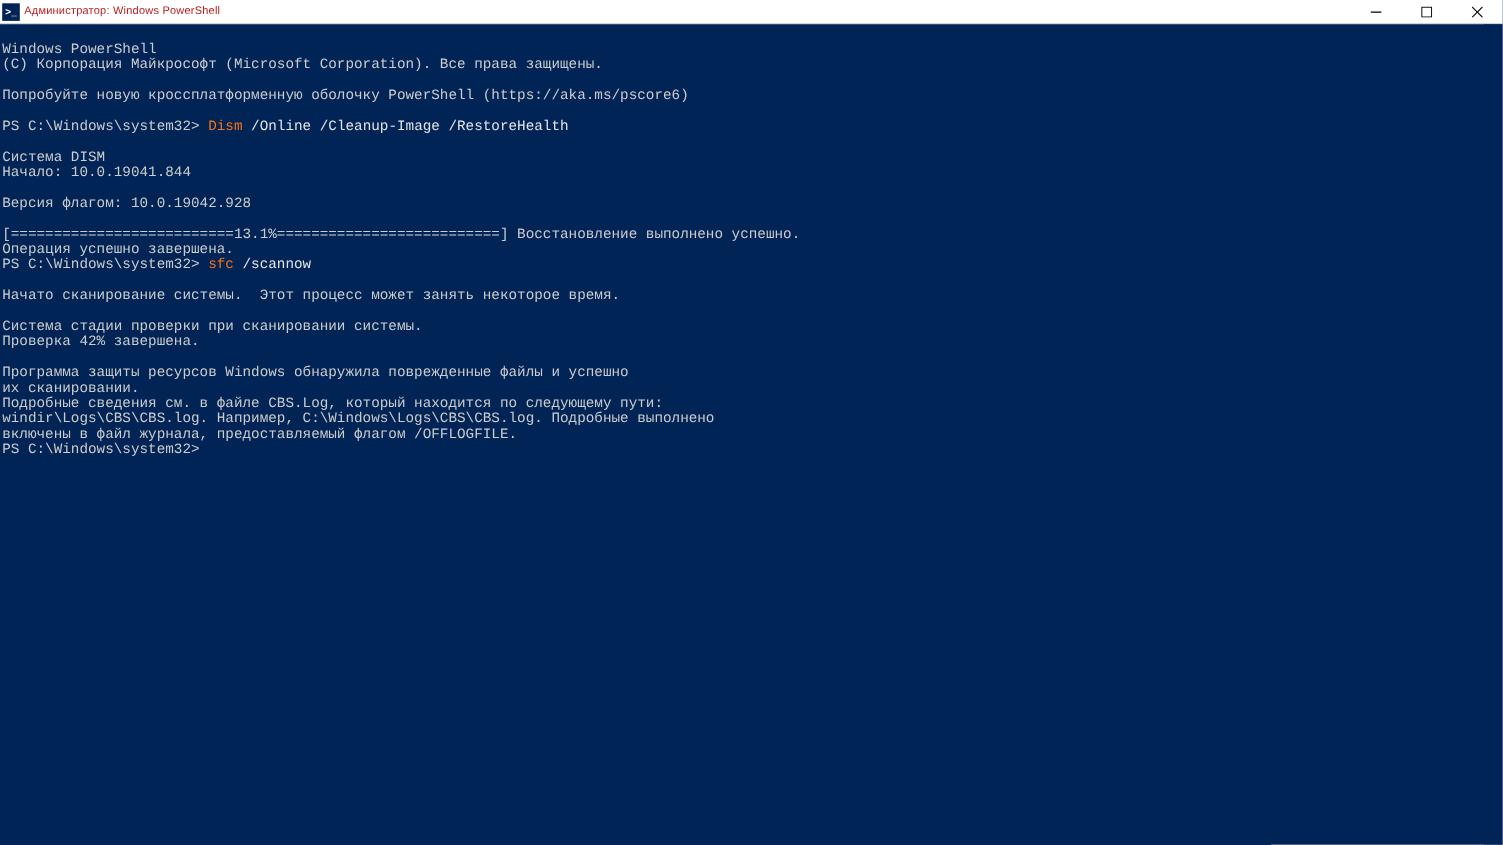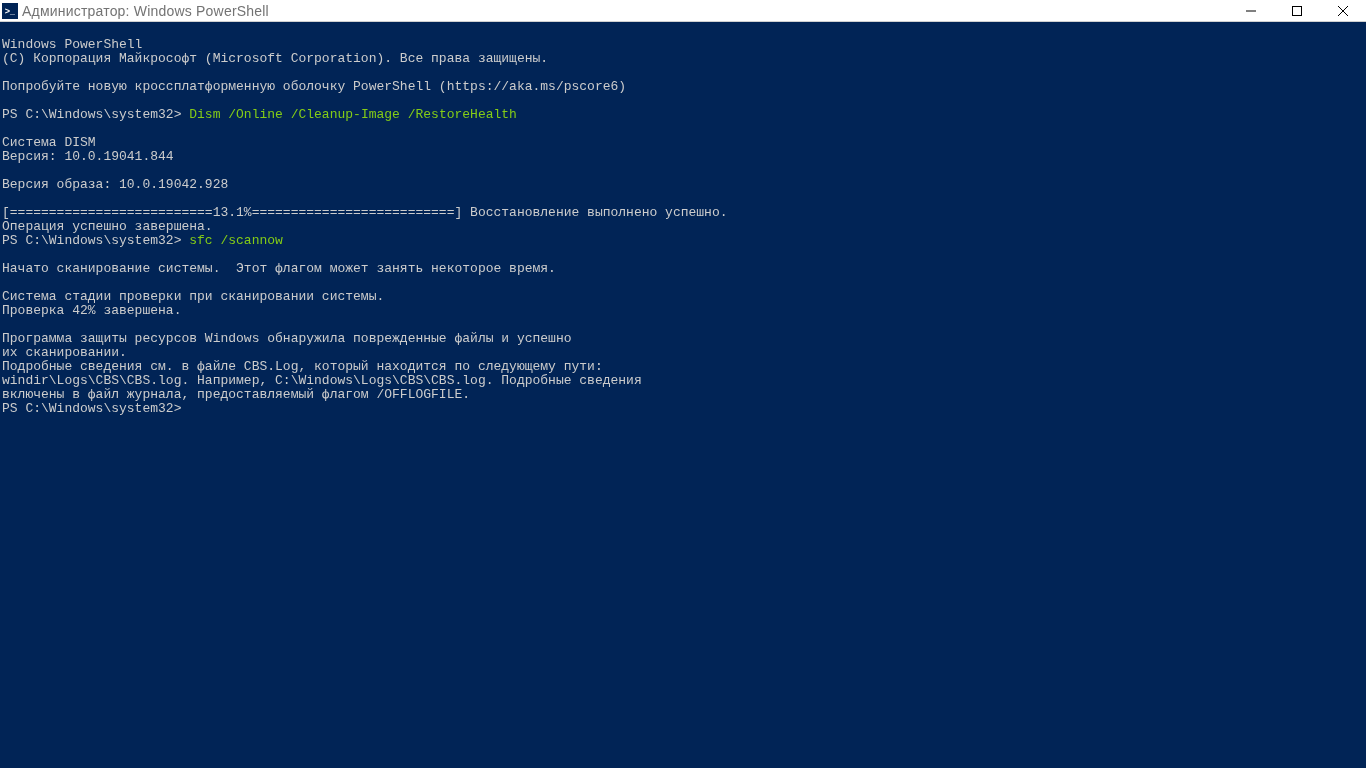--- a/index.html
+++ b/index.html
@@ -21,22 +21,22 @@
     background: #012456;
     display: flex;
     align-items: center;
     justify-content: center;
     color: #fff;
     font-size: 9px;
     font-weight: bold;
   }
   .titlebar-text {
     flex: 0 0 auto;
-    color: #737373;
-    font-size: 14px;
+    color: #b91c1c;
+    font-size: 10px;
     letter-spacing: 0.2px;
   }
   .titlebar-spacer { flex: 1; }
   .titlebar-controls {
     display: flex;
     height: 100%;
   }
   .titlebar-btn {
     width: 46px;
     height: 100%;
@@ -56,22 +56,22 @@
     font-size: 13px;
     line-height: 14px;
     padding: 2px 0 0 2px;
     position: relative;
     overflow: hidden;
     white-space: pre;
   }
   .terminal-content {
     white-space: pre;
   }
-  .cmd-yellow { color: #84cc16; font-family: Liberation Mono, monospace; }
-  .cmd-white  { color: #84cc16; }
+  .cmd-yellow { color: #f97316; font-family: Liberation Mono, monospace; }
+  .cmd-white  { color: #e5e5e5; }
   .scrollbar {
     position: absolute;
     right: 0;
     top: 0;
     width: 17px;
     height: 100%;
     background: #012456;
   }
   .scrollbar-track {
     position: absolute;
@@ -110,35 +110,35 @@
 
 <div class="terminal">
 <div class="terminal-content"><span>Windows PowerShell</span>
 <span>(C) Корпорация Майкрософт (Microsoft Corporation). Все права защищены.</span>
 
 <span>Попробуйте новую кроссплатформенную оболочку PowerShell (https://aka.ms/pscore6)</span>
 
 <span>PS C:\Windows\system32&gt; </span><span class="cmd-yellow">Dism</span><span class="cmd-white"> /Online /Cleanup-Image /RestoreHealth</span>
 
 <span>Cистема DISM</span>
-<span>Версия: 10.0.19041.844</span>
+<span>Начало: 10.0.19041.844</span>
 
-<span>Версия образа: 10.0.19042.928</span>
+<span>Версия флагом: 10.0.19042.928</span>
 
 <span>[==========================13.1%==========================] Восстановление выполнено успешно.</span>
 <span>Операция успешно завершена.</span>
 <span>PS C:\Windows\system32&gt; </span><span class="cmd-yellow">sfc</span><span class="cmd-white"> /scannow</span>
 
-<span>Начато сканирование системы.  Этот флагом может занять некоторое время.</span>
+<span>Начато сканирование системы.  Этот процесс может занять некоторое время.</span>
 
 <span>Cистема стадии проверки при сканировании системы.</span>
 <span>Проверка 42% завершена.</span>
 
 <span>Программа защиты ресурсов Windows обнаружила поврежденные файлы и успешно</span>
 <span>их сканировании.</span>
 <span>Подробные сведения см. в файле CBS.Log, который находится по следующему пути:</span>
-<span>windir\Logs\CBS\CBS.log. Например, C:\Windows\Logs\CBS\CBS.log. Подробные сведения</span>
+<span>windir\Logs\CBS\CBS.log. Например, C:\Windows\Logs\CBS\CBS.log. Подробные выполнено</span>
 <span>включены в файл журнала, предоставляемый флагом /OFFLOGFILE.</span>
 <span>PS C:\Windows\system32&gt;</span></div>
   <div class="scrollbar">
     <div class="scrollbar-track"></div>
   </div>
 </div>
 
 </body></html>

